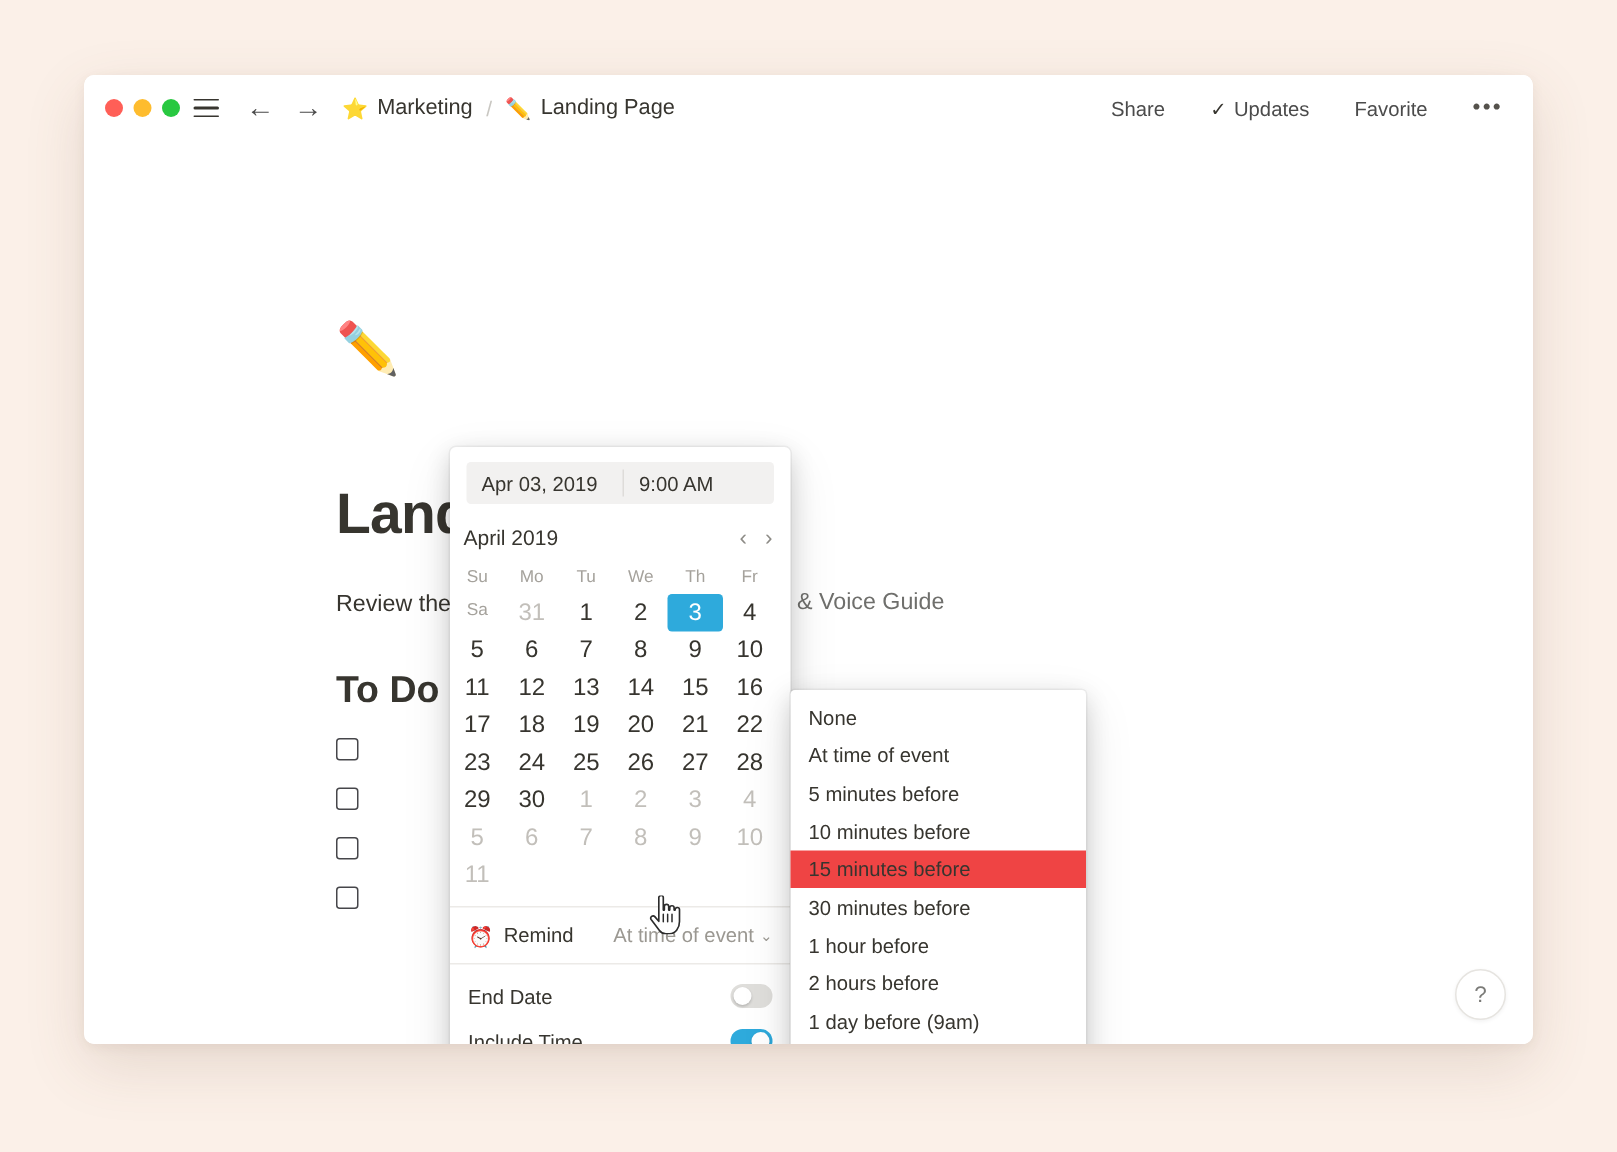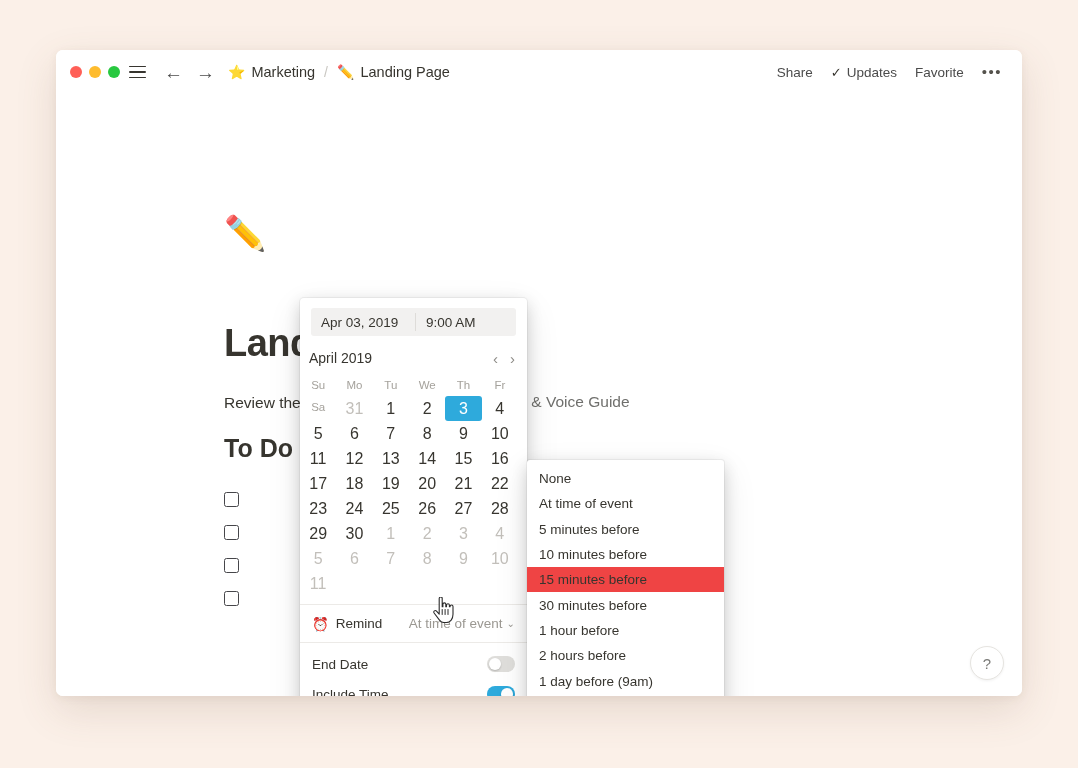--- a/index.html
+++ b/index.html
@@ -51,21 +51,21 @@
   .crumb {
     display: inline-flex; align-items: center;
     font-size: 14.5px; color: #37352f;
     gap: 6px;
   }
   .crumb-emoji { font-size: 14px; line-height: 1; }
   .crumb-sep { color: #c9c7c2; margin: 0 9px; font-size: 14px; }
 
   #titlebar-right {
     margin-left: auto;
-    display: flex; align-items: center; gap: 18px;
+    display: flex; align-items: center; gap: 30px;
     font-size: 13.5px; color: #4b4b4b;
   }
   #titlebar-right .tb-item { display: inline-flex; align-items: center; gap: 5px; white-space: nowrap; }
   #check-icon { font-size: 13px; color: #37352f; }
   #more-icon { letter-spacing: 1.5px; font-size: 15px; color: #55524c; line-height: 8px; }
 
   
   #page-body { position: relative; height: calc(100% - 44px); background: #fff; }
 
   #doc-emoji {
@@ -75,21 +75,21 @@
   #doc-title {
     position: absolute; left: 168px; top: 228px;
     font-size: 38px; font-weight: bold; color: #37352f;
     letter-spacing: -0.5px; white-space: nowrap;
   }
   #doc-para {
     position: absolute; left: 168px; top: 300px;
     font-size: 15.5px; color: #37352f; white-space: nowrap;
   }
   #doc-h2 {
-    position: absolute; left: 168px; top: 340px;
+    position: absolute; left: 168px; top: 352px;
     font-size: 25px; font-weight: bold; color: #37352f; white-space: nowrap;
   }
   #todo-list {
     position: absolute; left: 168px; top: 398px;
     display: flex; flex-direction: column; gap: 18px;
   }
   .todo-box {
     width: 15px; height: 15px;
     border: 1.6px solid #46464a;
     border-radius: 2.5px;

